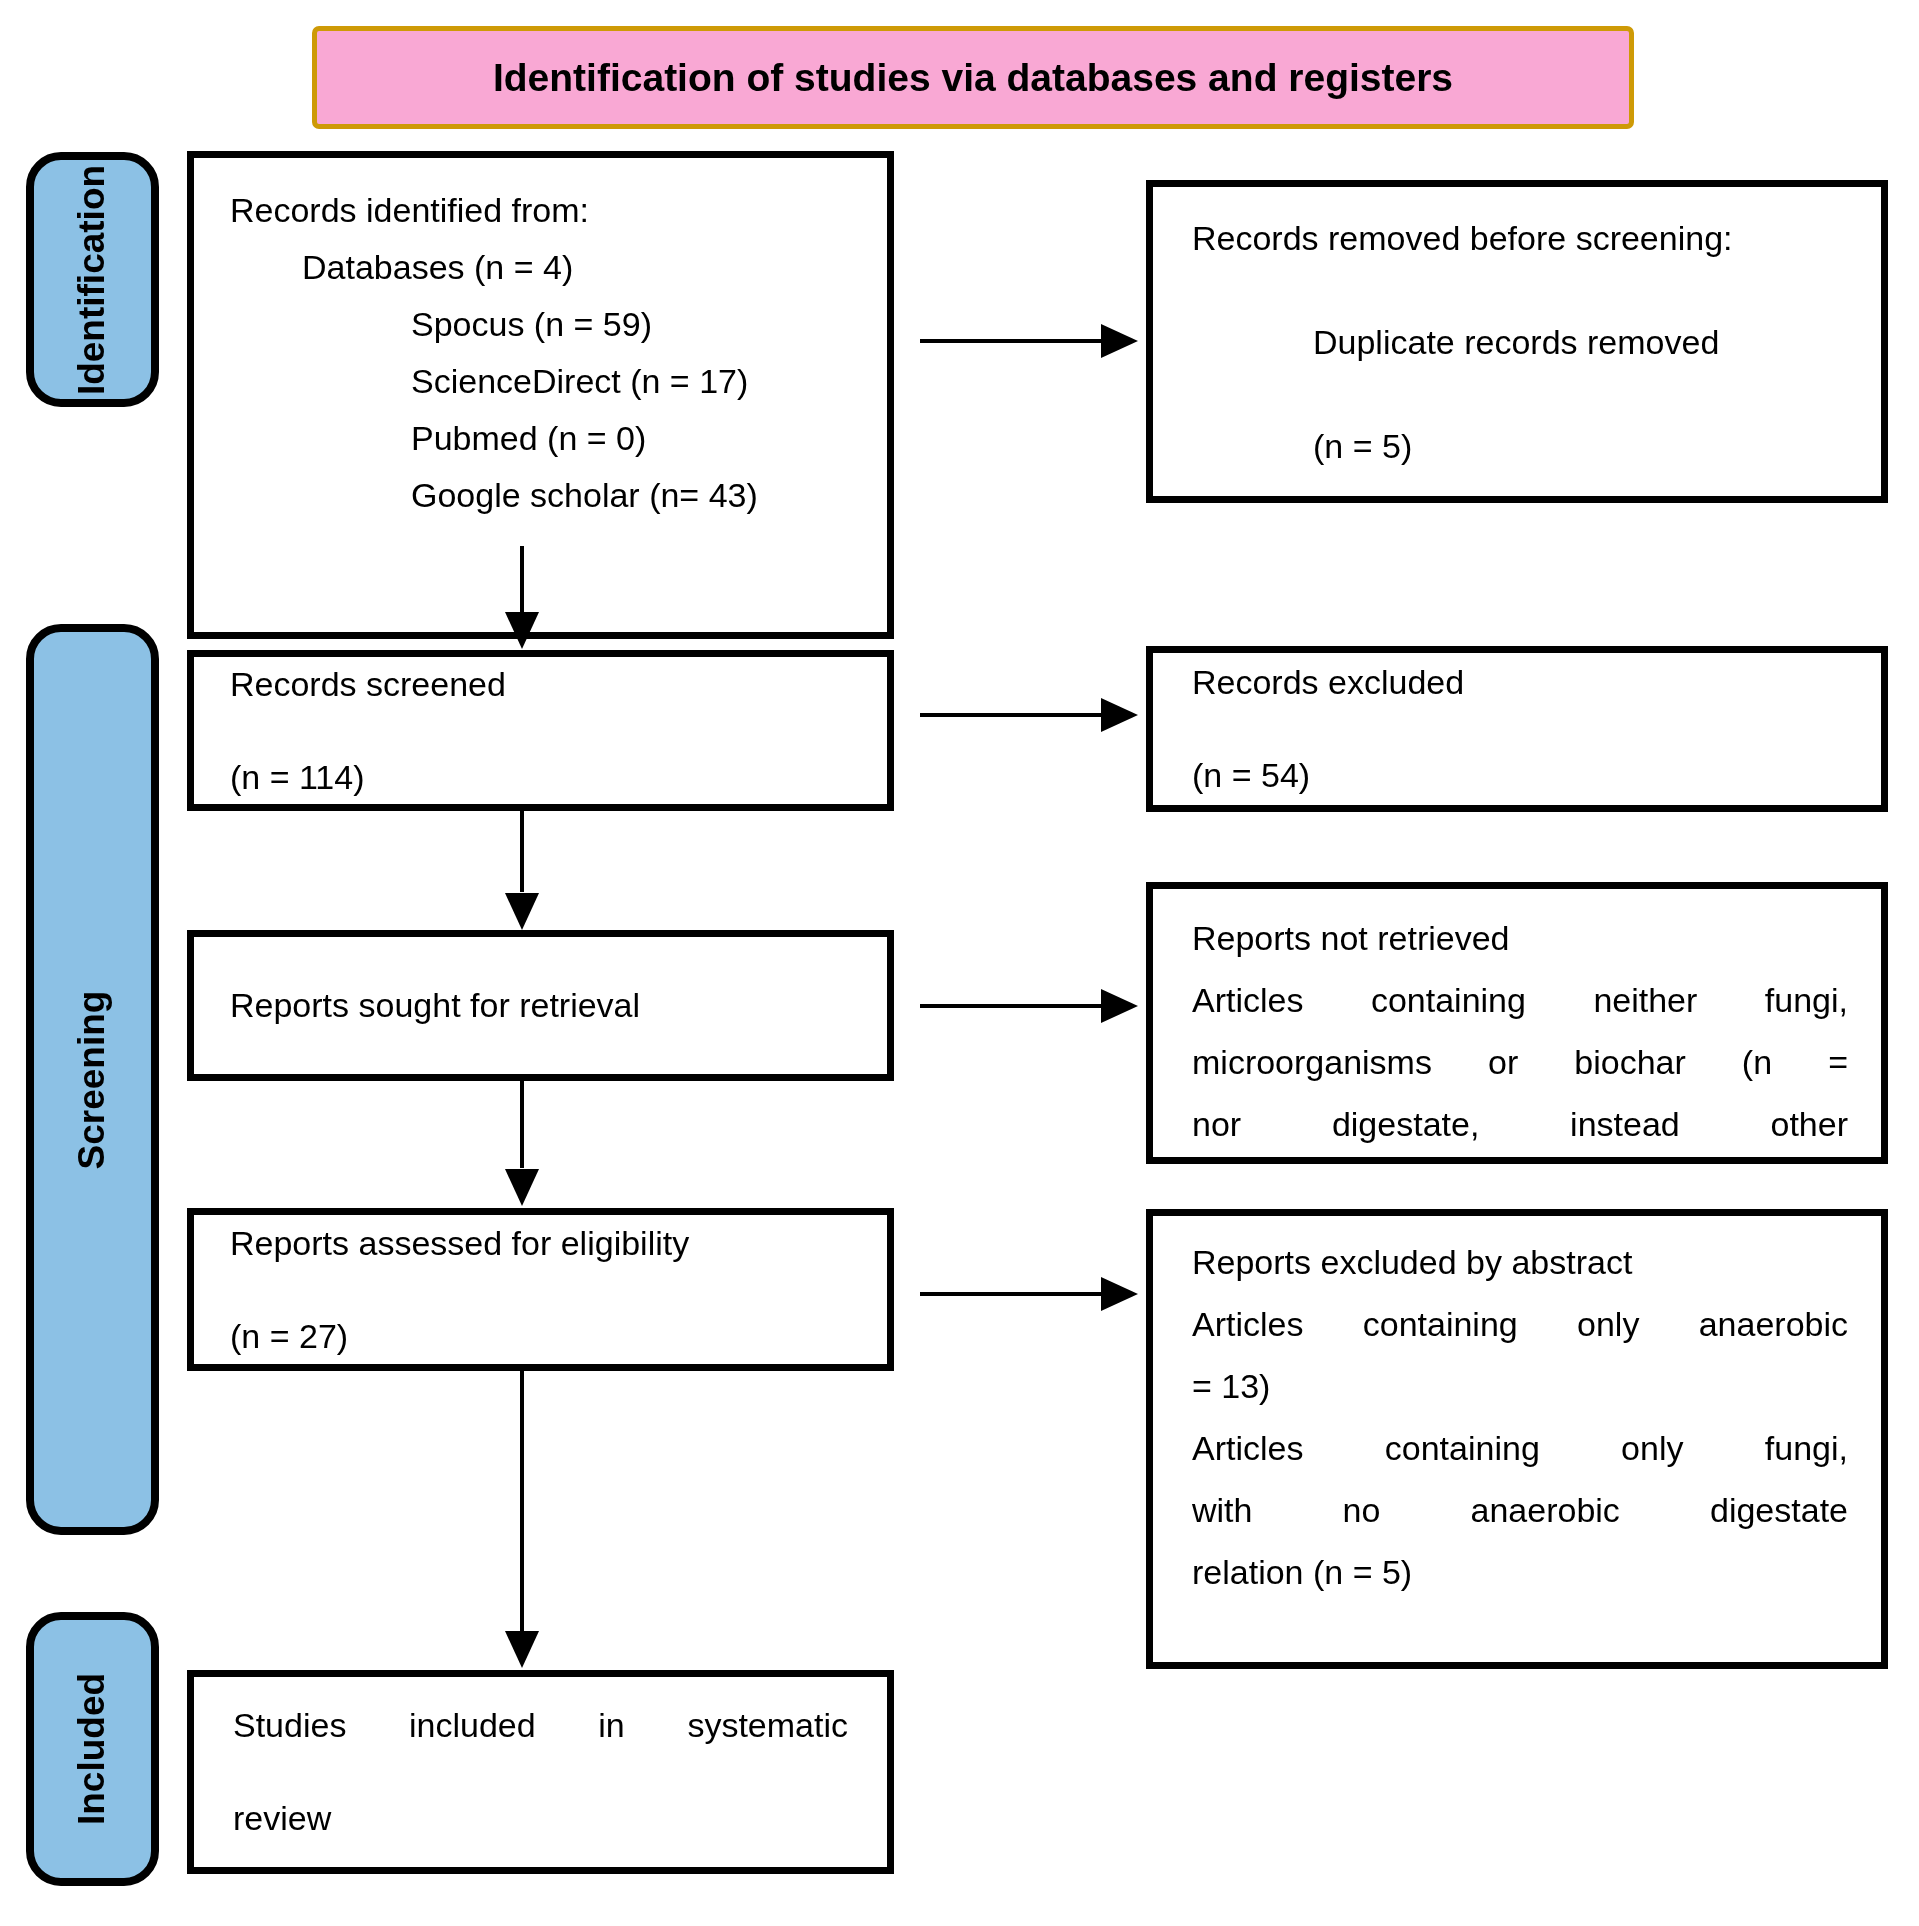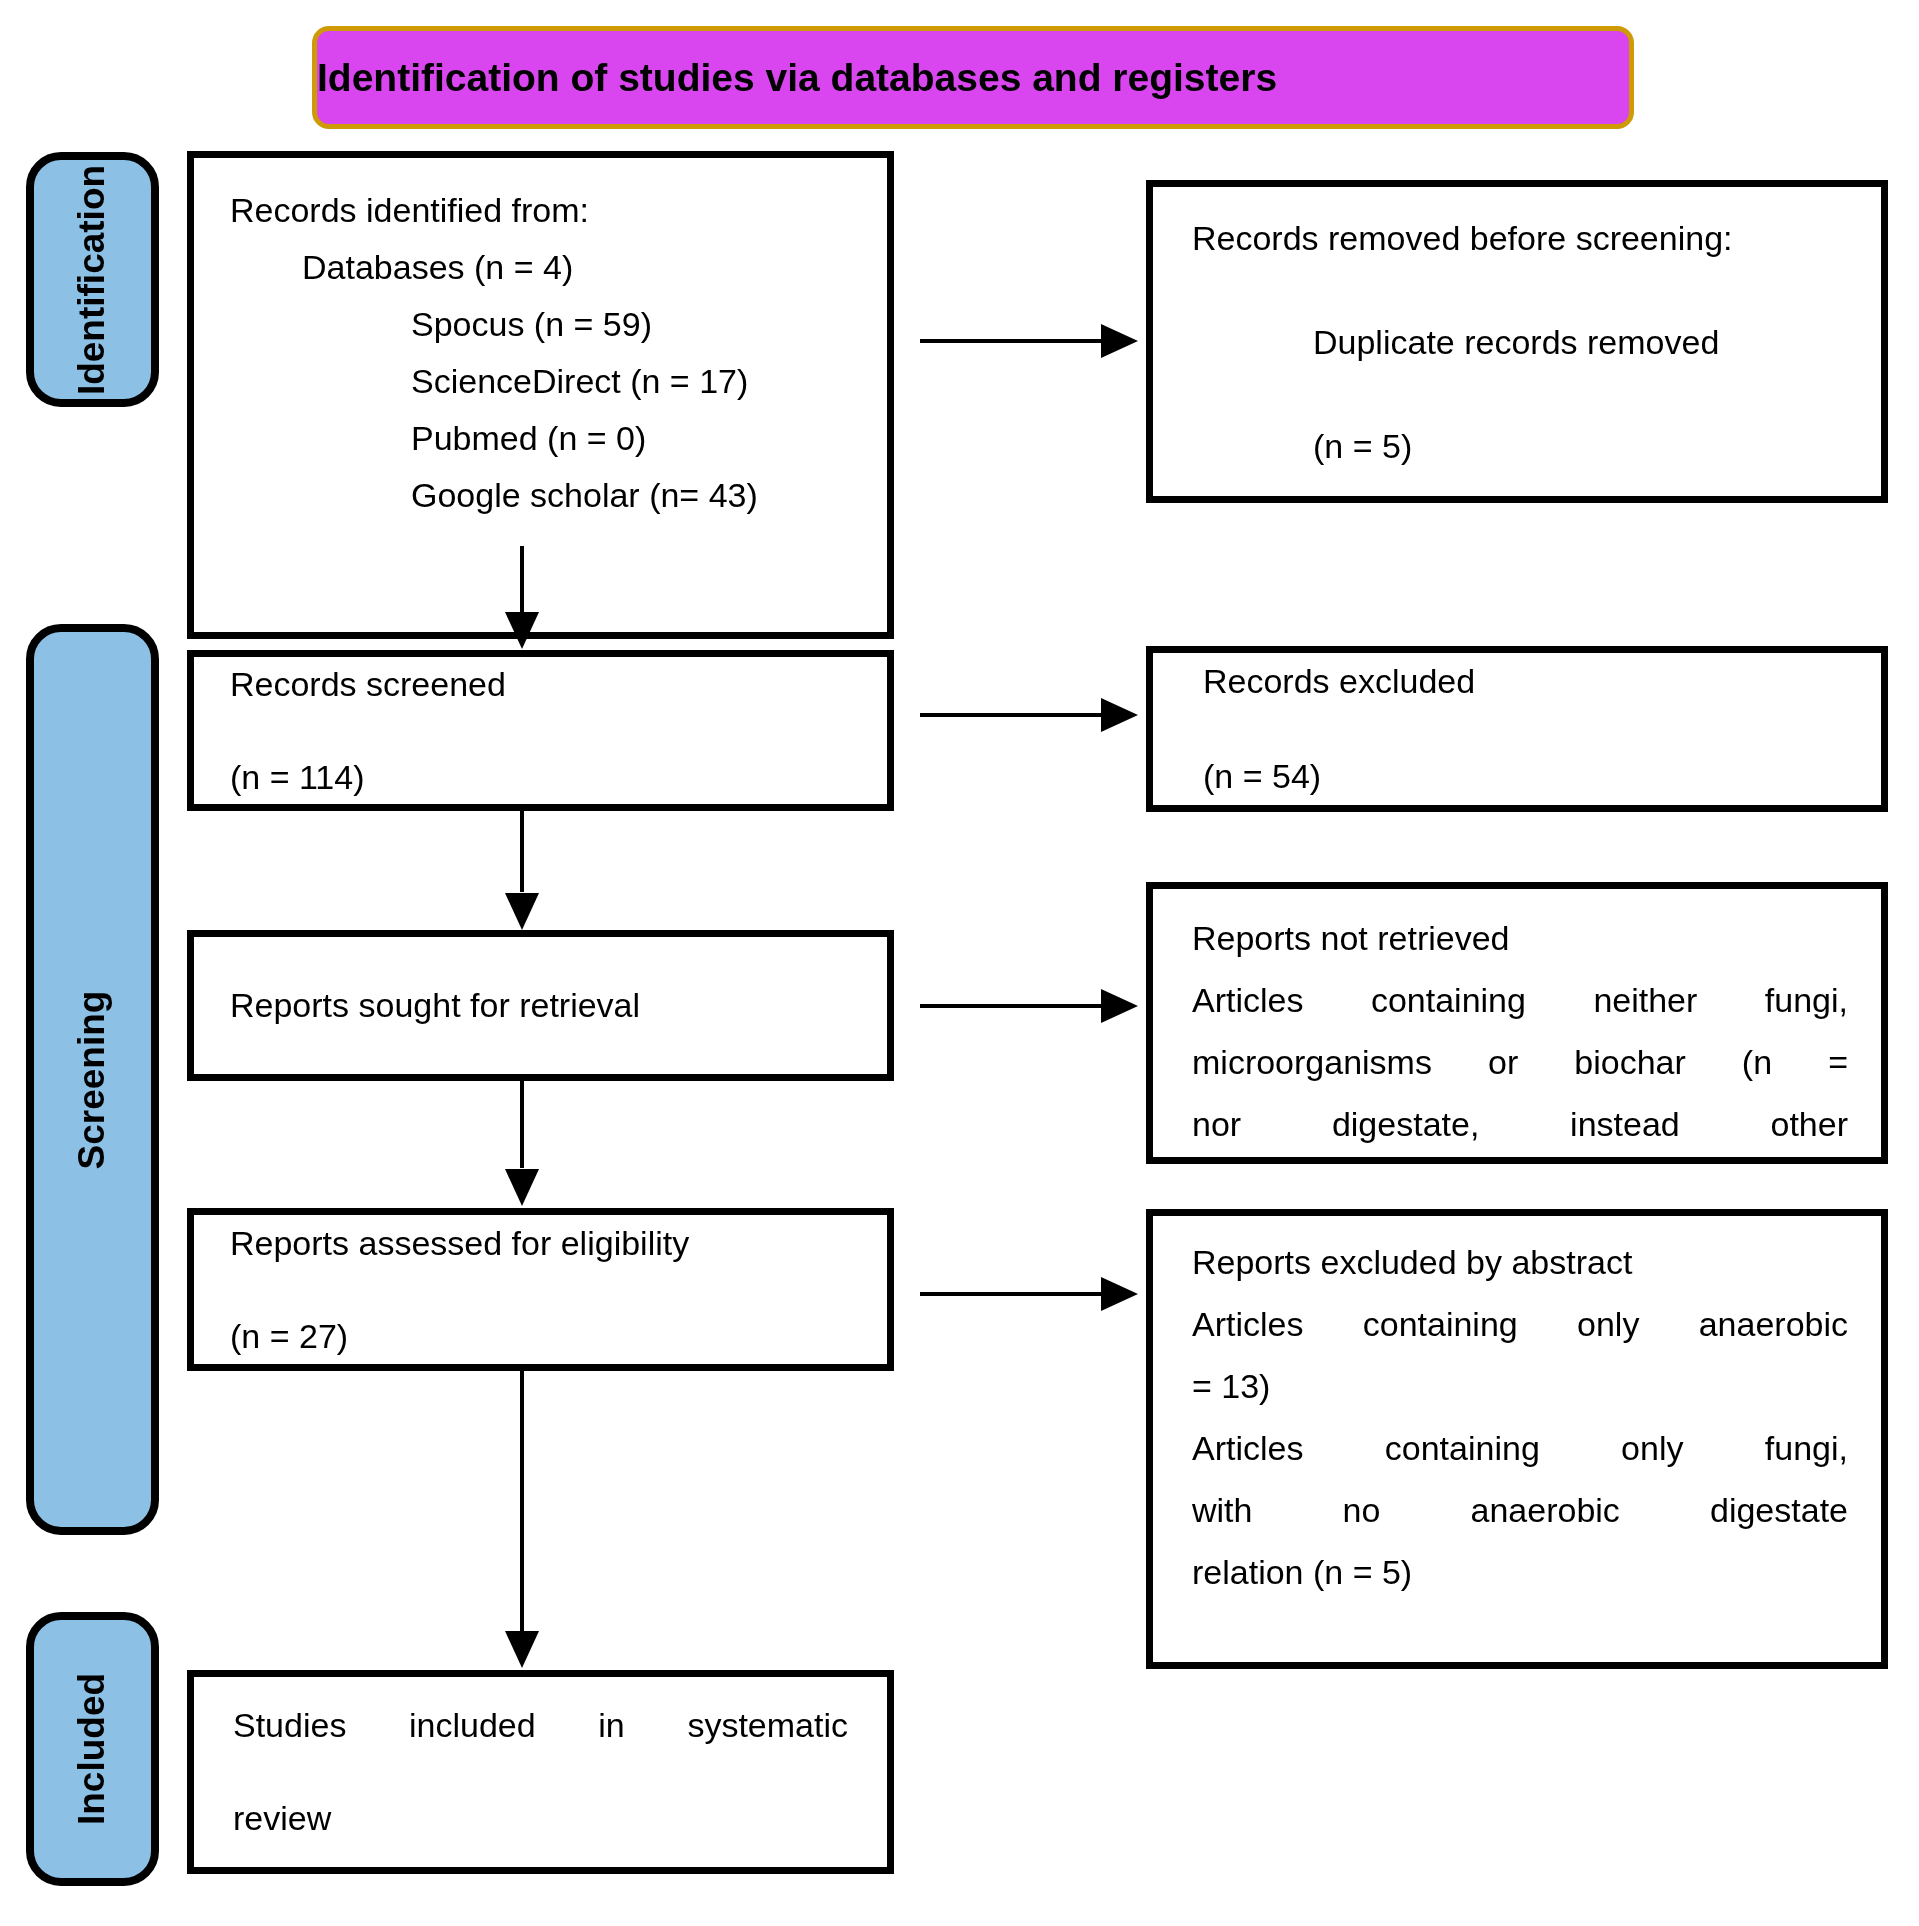--- a/index.html
+++ b/index.html
@@ -7,25 +7,25 @@
     position:relative;
     width:1919px;
     height:1926px;
     background:#ffffff;
     font-family:"Liberation Sans", sans-serif;
     color:#000;
   }
   .banner{
     position:absolute;
     left:312px; top:26px; width:1322px; height:103px;
-    background:#d946ef;
+    background:#f9a8d4;
     border:5.4px solid #CE9A06;
-    border-radius:17px;
+    border-radius:7px;
     box-sizing:border-box;
-    display:flex; align-items:center; justify-content:flex-start;
+    display:flex; align-items:center; justify-content:center;
     font-size:39px; font-weight:bold;
   }
   .side{
     position:absolute;
     left:26px; width:133px;
     background:#8CC1E5;
     border:8.4px solid #000;
     border-radius:35px;
     box-sizing:border-box;
     display:flex; align-items:center; justify-content:center;
@@ -115,21 +115,21 @@
     <div class="line stretch">Studies included in systematic</div>
     <div class="line">review</div>
   </div>
 
   <div class="box vcenter lh112" style="left:1146px;top:180px;width:742px;height:323px;padding-left:39px;padding-right:24px;">
     <div class="line">Records removed before screening:</div>
     <div class="line rind">Duplicate records removed</div>
     <div class="line rind">(n = 5)</div>
   </div>
 
-  <div class="box vcenter" style="left:1146px;top:646px;width:742px;height:166px;padding-left:50px;justify-content:space-between;">
+  <div class="box vcenter" style="left:1146px;top:646px;width:742px;height:166px;padding-left:39px;">
     <div class="line">Records excluded</div>
     <div class="line">(n = 54)</div>
   </div>
 
   <div class="box lh103" style="left:1146px;top:882px;width:742px;height:282px;padding:18px 33px 0 39px;">
     <div class="line">Reports not retrieved</div>
     <div class="line stretch">Articles containing neither fungi,</div>
     <div class="line stretch">microorganisms or biochar (n =</div>
     <div class="line stretch">nor digestate, instead other</div>
   </div>

